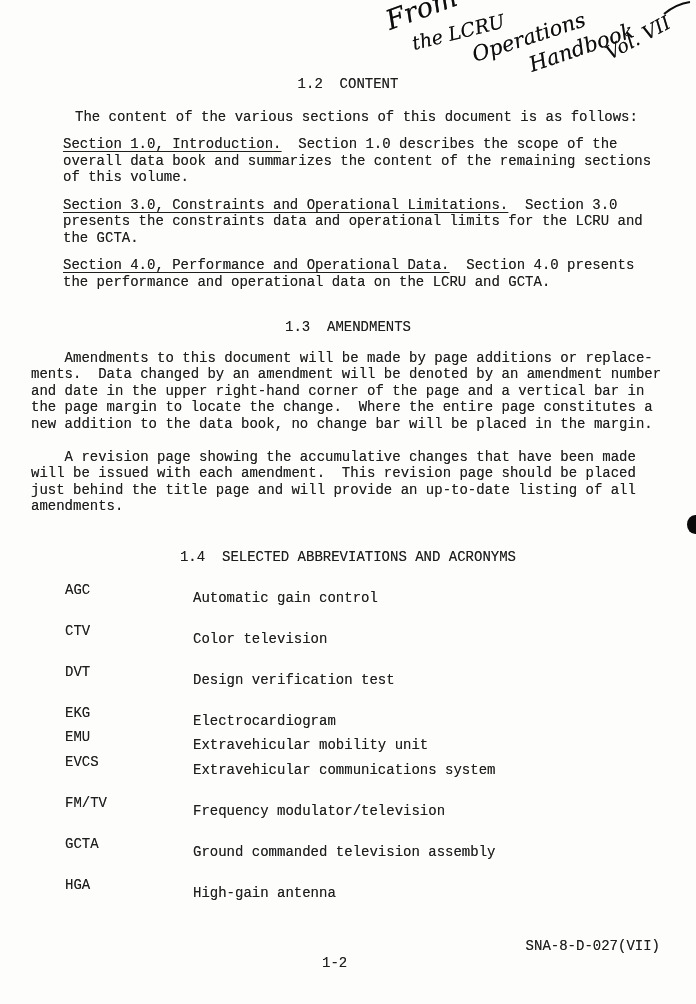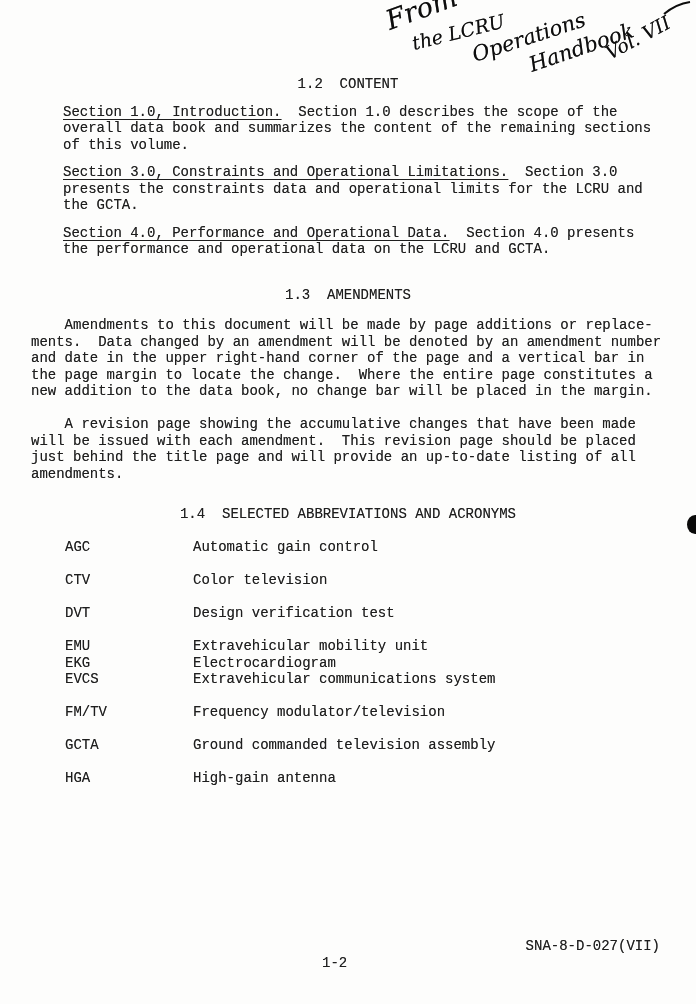--- a/index.html
+++ b/index.html
@@ -28,26 +28,26 @@
   .intro { margin: 16px 0 0 75px; }
   .section-block { margin: 11px 0 0 63px; white-space: pre; }
   .section-title {
     text-decoration: underline;
     text-underline-offset: 3px;
     text-decoration-thickness: 1px;
   }
   .h13 { margin-top: 29px; }
   .amend-p1 { margin: 14px 0 11px 31px; }
   .amend-p2 { margin: 16.5px 0 0 31px; }
-  .h14 { margin-top: 24px; }
+  .h14 { margin-top: 34px; }
   .abbrev-list { margin: 16.5px 0 0 65px; }
   .abbrev-group + .abbrev-group { margin-top: 16.5px; }
   .abbrev-row { display: flex; }
   .abbrev-acronym { width: 128px; flex: 0 0 128px; white-space: pre; }
-  .abbrev-def { white-space: pre; }
+  .abbrev-def { white-space: pre; margin-top: 8px; }
   .footer-doc-number {
     position: absolute;
     top: 938px;
     right: 36px;
     white-space: pre;
   }
   .footer-page-number {
     position: absolute;
     top: 955px;
     left: 322px;
@@ -84,20 +84,21 @@
     <text x="18" y="30" font-size="27" transform="rotate(-20 18 30)">From</text>
     <text x="42" y="50" font-size="19" transform="rotate(-14 42 50)">the LCRU</text>
     <text x="103" y="62" font-size="21" transform="rotate(-18 103 62)">Operations</text>
     <text x="160" y="72" font-size="21" transform="rotate(-19 160 72)">Handbook</text>
     <text x="238" y="60" font-size="19" transform="rotate(-28 238 60)">Vol. VII</text>
     <path d="M 292 14 Q 304 4 318 2" stroke="#0d0d0d" stroke-width="2" fill="none"></path>
   </svg>
 
   <div class="h-center heading-12">1.2  CONTENT</div>
 
+  <div class="intro typed">The content of the various sections of this document is as follows:</div>
 
   <p class="section-block"><span class="section-title">Section 1.0, Introduction.</span><span>  Section 1.0 describes the scope of the
 overall data book and summarizes the content of the remaining sections
 of this volume.</span></p>
 
 
   <p class="section-block"><span class="section-title">Section 3.0, Constraints and Operational Limitations.</span><span>  Section 3.0
 presents the constraints data and operational limits for the LCRU and
 the GCTA.</span></p>
 
@@ -136,26 +137,26 @@
 
     <div class="abbrev-group">
       <div class="abbrev-row">
         <span class="abbrev-acronym">DVT</span>
         <span class="abbrev-def">Design verification test</span>
       </div>
     </div>
 
     <div class="abbrev-group">
       <div class="abbrev-row">
+        <span class="abbrev-acronym">EKG</span>
+        <span class="abbrev-def">Electrocardiogram</span>
+      </div>
+      <div class="abbrev-row">
         <span class="abbrev-acronym">EMU</span>
         <span class="abbrev-def">Extravehicular mobility unit</span>
-      </div>
-      <div class="abbrev-row">
-        <span class="abbrev-acronym">EKG</span>
-        <span class="abbrev-def">Electrocardiogram</span>
       </div>
       <div class="abbrev-row">
         <span class="abbrev-acronym">EVCS</span>
         <span class="abbrev-def">Extravehicular communications system</span>
       </div>
     </div>
 
     <div class="abbrev-group">
       <div class="abbrev-row">
         <span class="abbrev-acronym">FM/TV</span>

